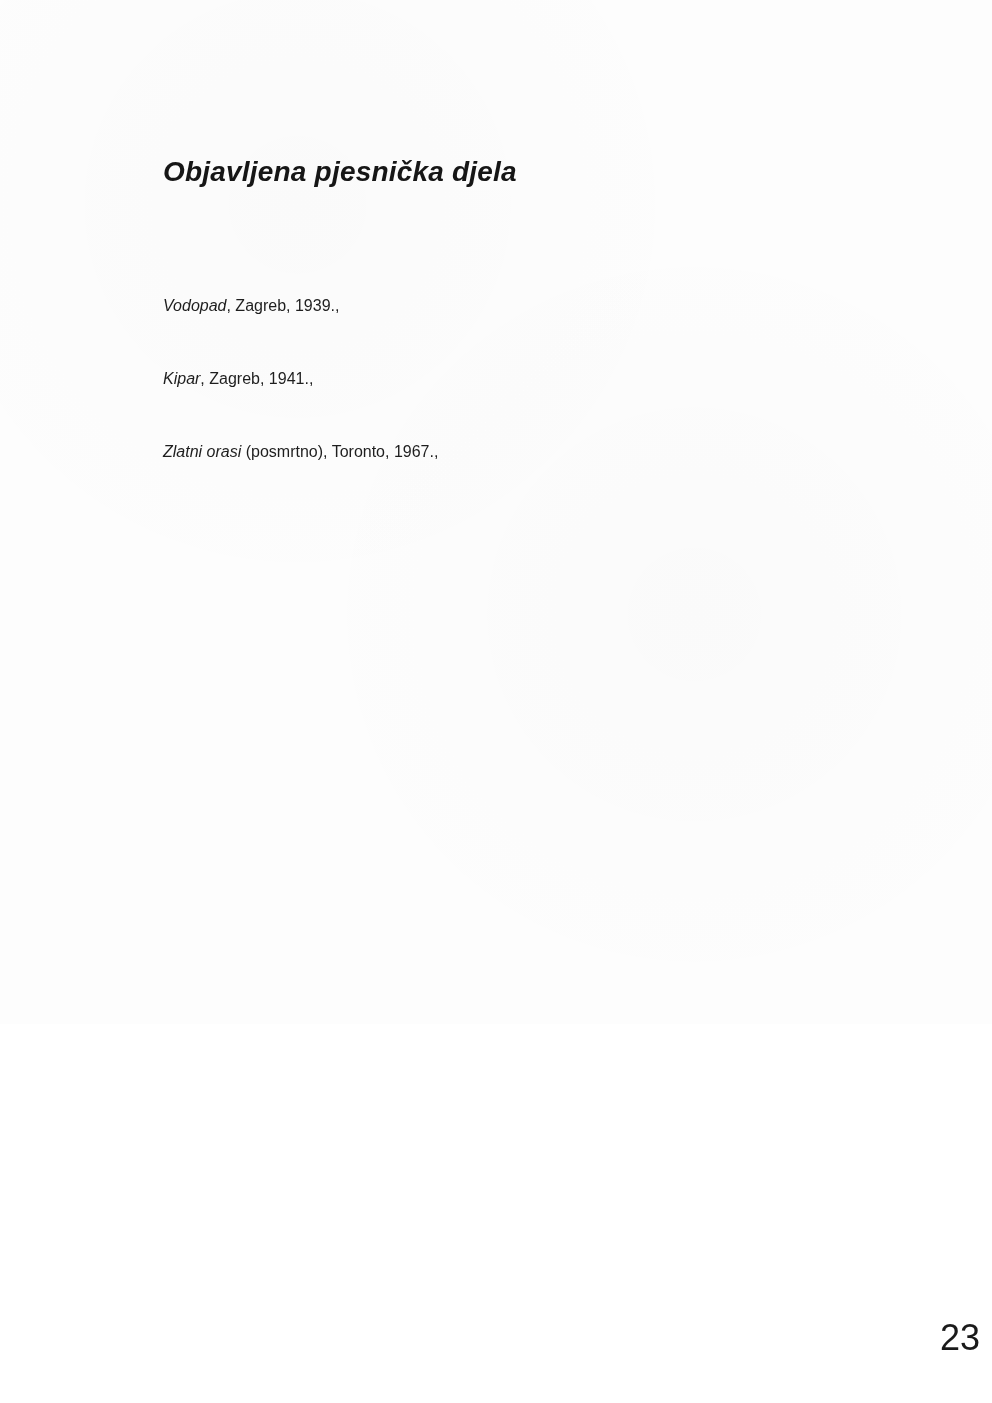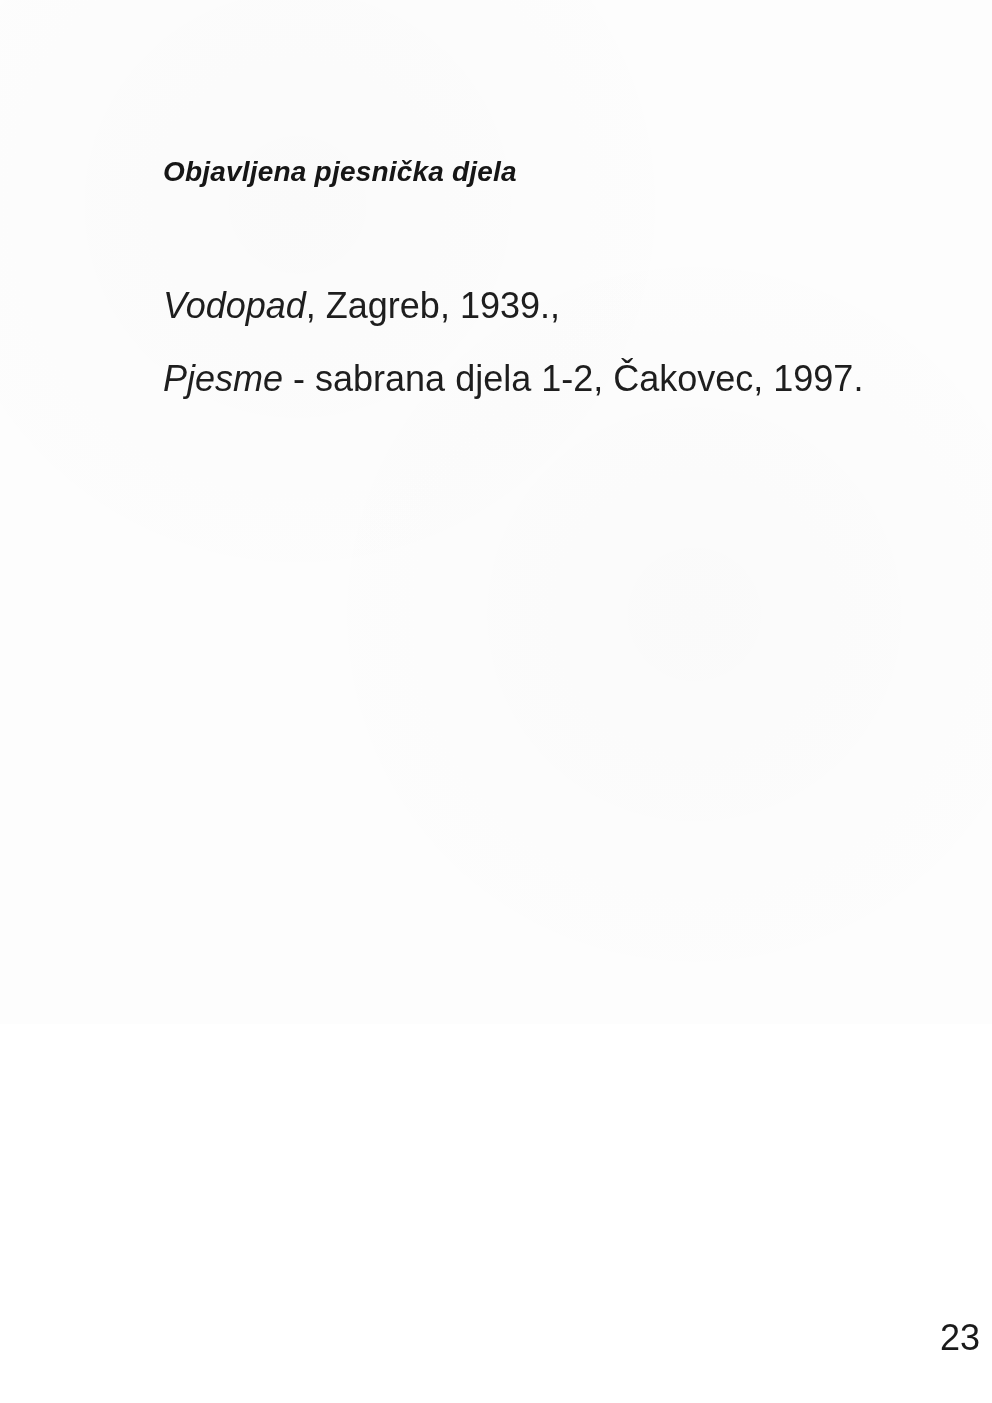--- a/index.html
+++ b/index.html
@@ -37,21 +37,21 @@
     white-space: nowrap;
   }
 
   .entries {
     position: absolute;
     left: 163px;
     top: 292px;
   }
 
   .entry {
-    font-size: 36px;
+    font-size: 16px;
     line-height: 28px;
     margin: 0 5px 45px 0;
     white-space: nowrap;
     color: #1e1e1e;
   }
 
   .entry .work {
     font-style: italic;
   }
 
@@ -66,18 +66,19 @@
 </style>
 </head>
 <body>
 
 <div class="page">
 
   <h1 class="heading">Objavljena pjesnička djela</h1>
 
   <div class="entries">
     <p class="entry"><span class="work">Vodopad</span><span>, Zagreb, 1939.,</span></p>
-    <p class="entry"><span class="work">Pjesme</span><span> - sabrana djela 1-2, Čakovec, 1997.</span></p>
+    <p class="entry"><span class="work">Kipar</span><span>, Zagreb, 1941.,</span></p>
+    <p class="entry"><span class="work">Zlatni orasi</span><span> (posmrtno), Toronto, 1967.,</span></p>
   </div>
 
   <div class="page-number">23</div>
 
 </div>
 
 </body></html>

